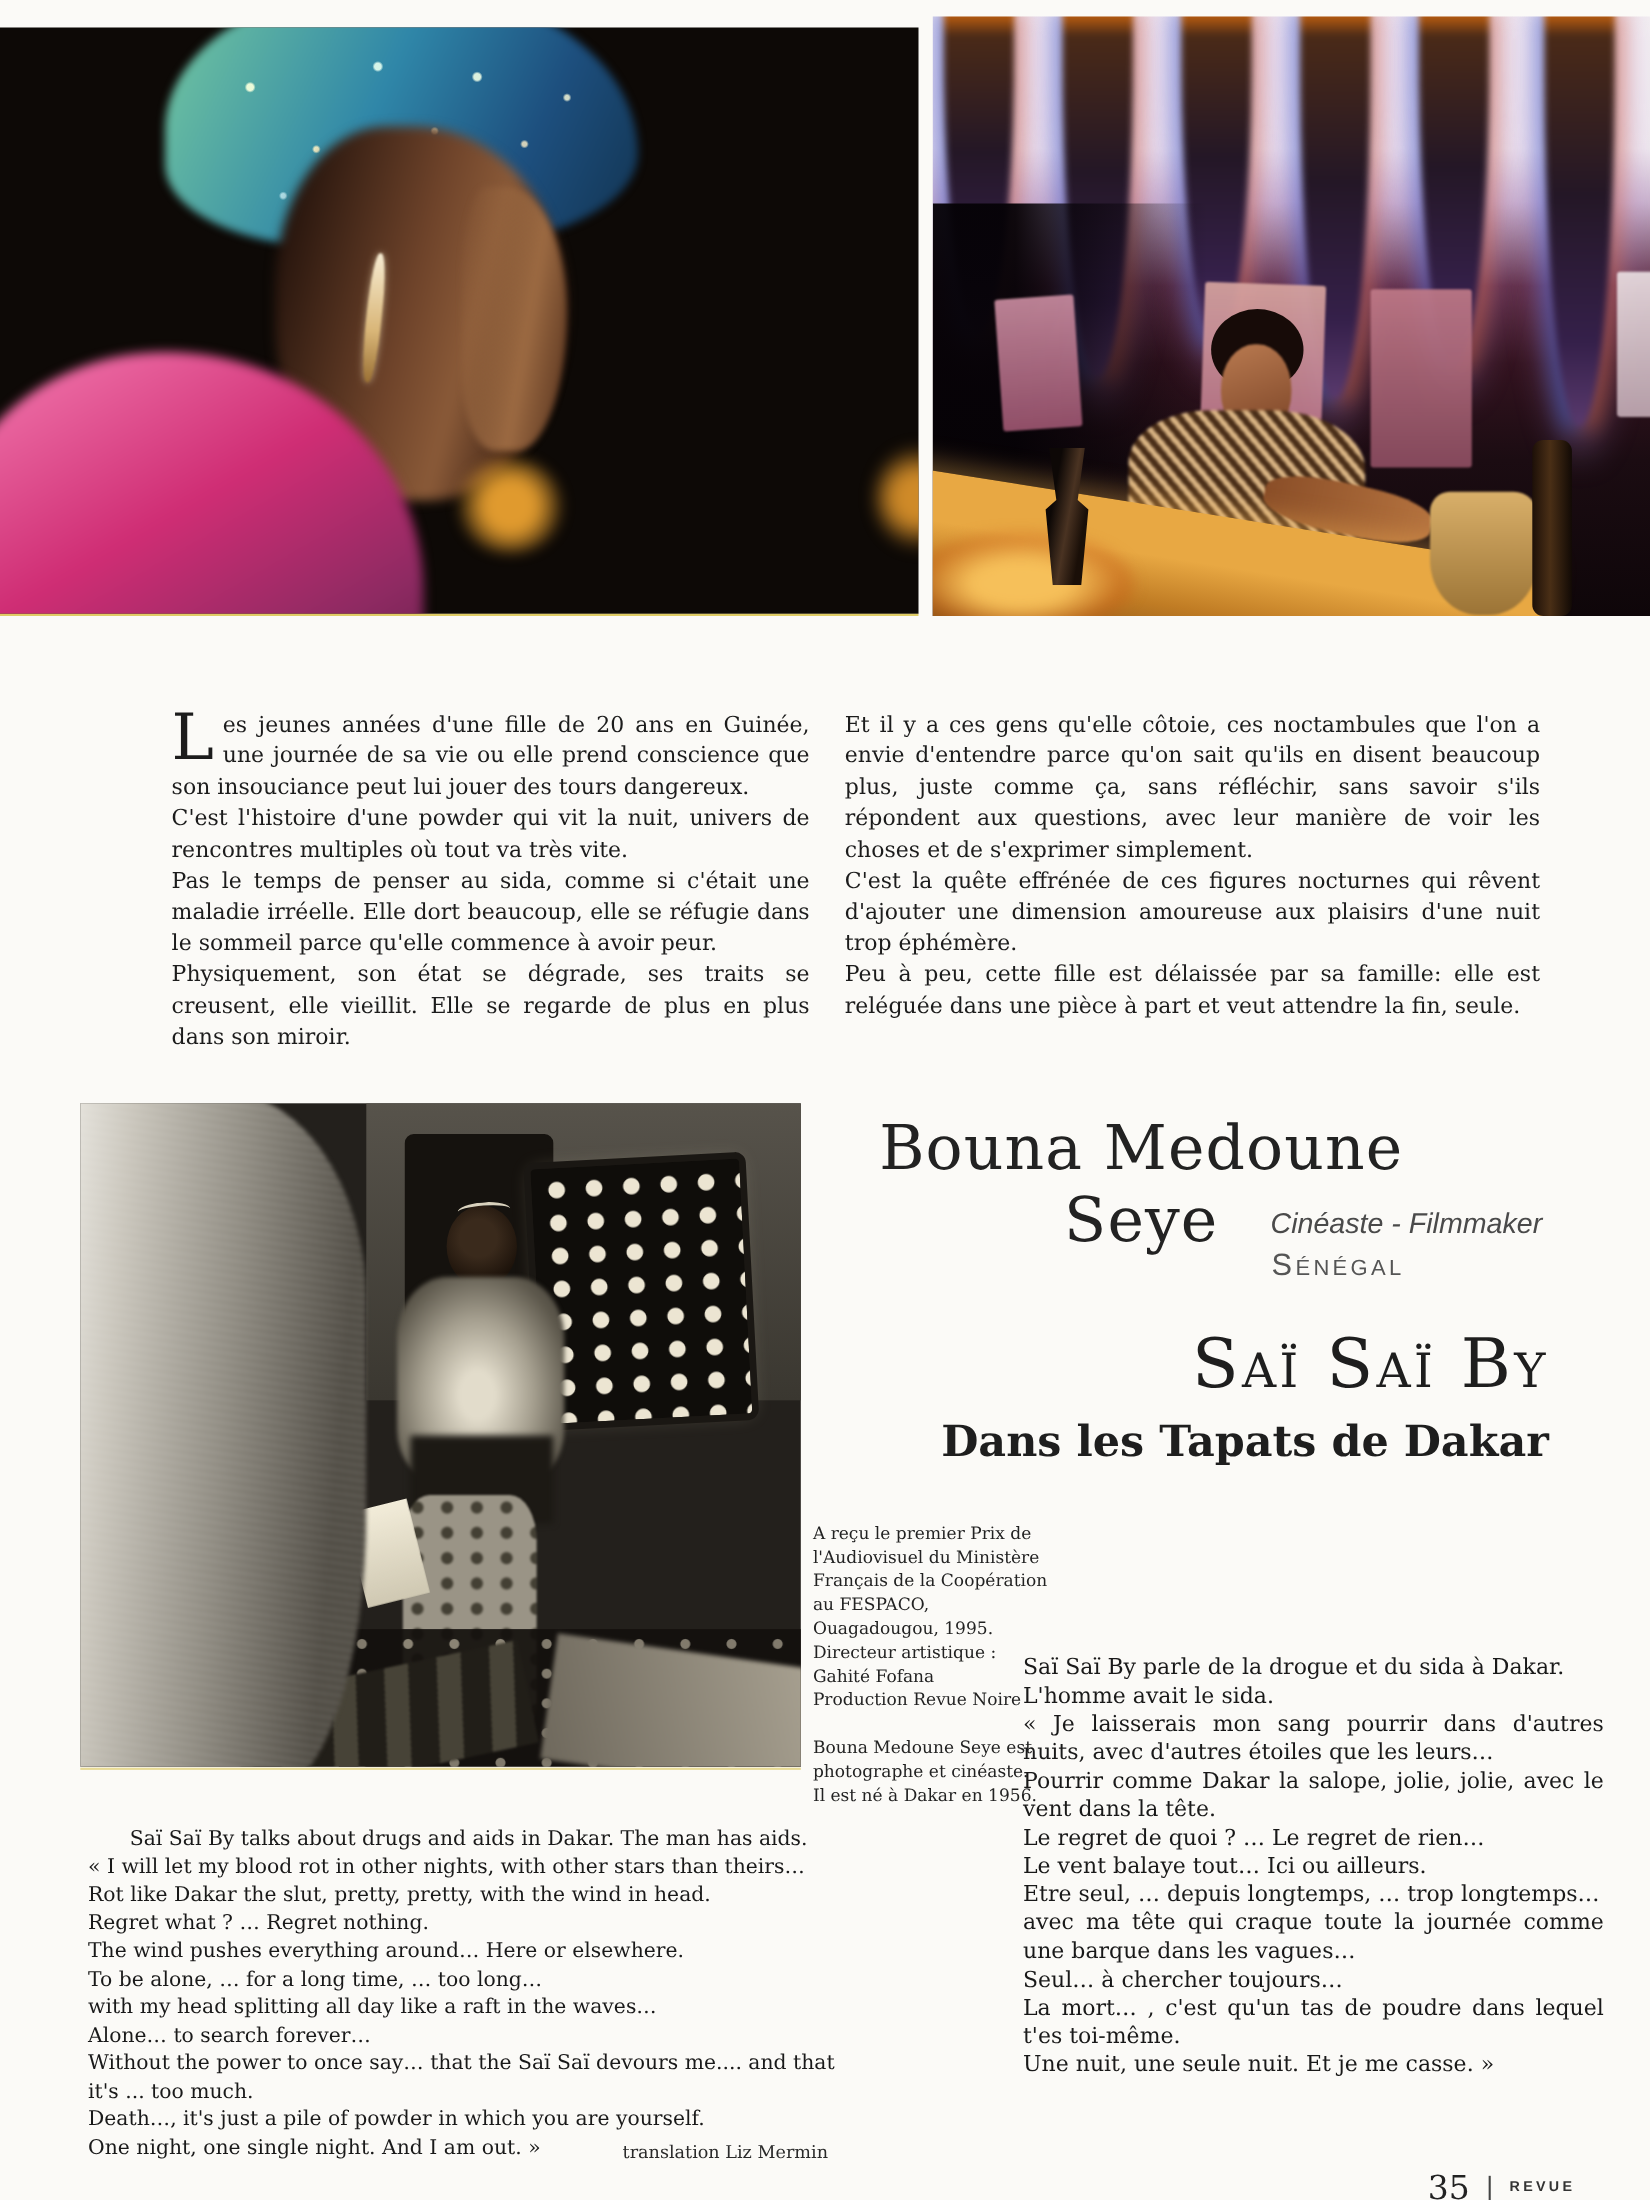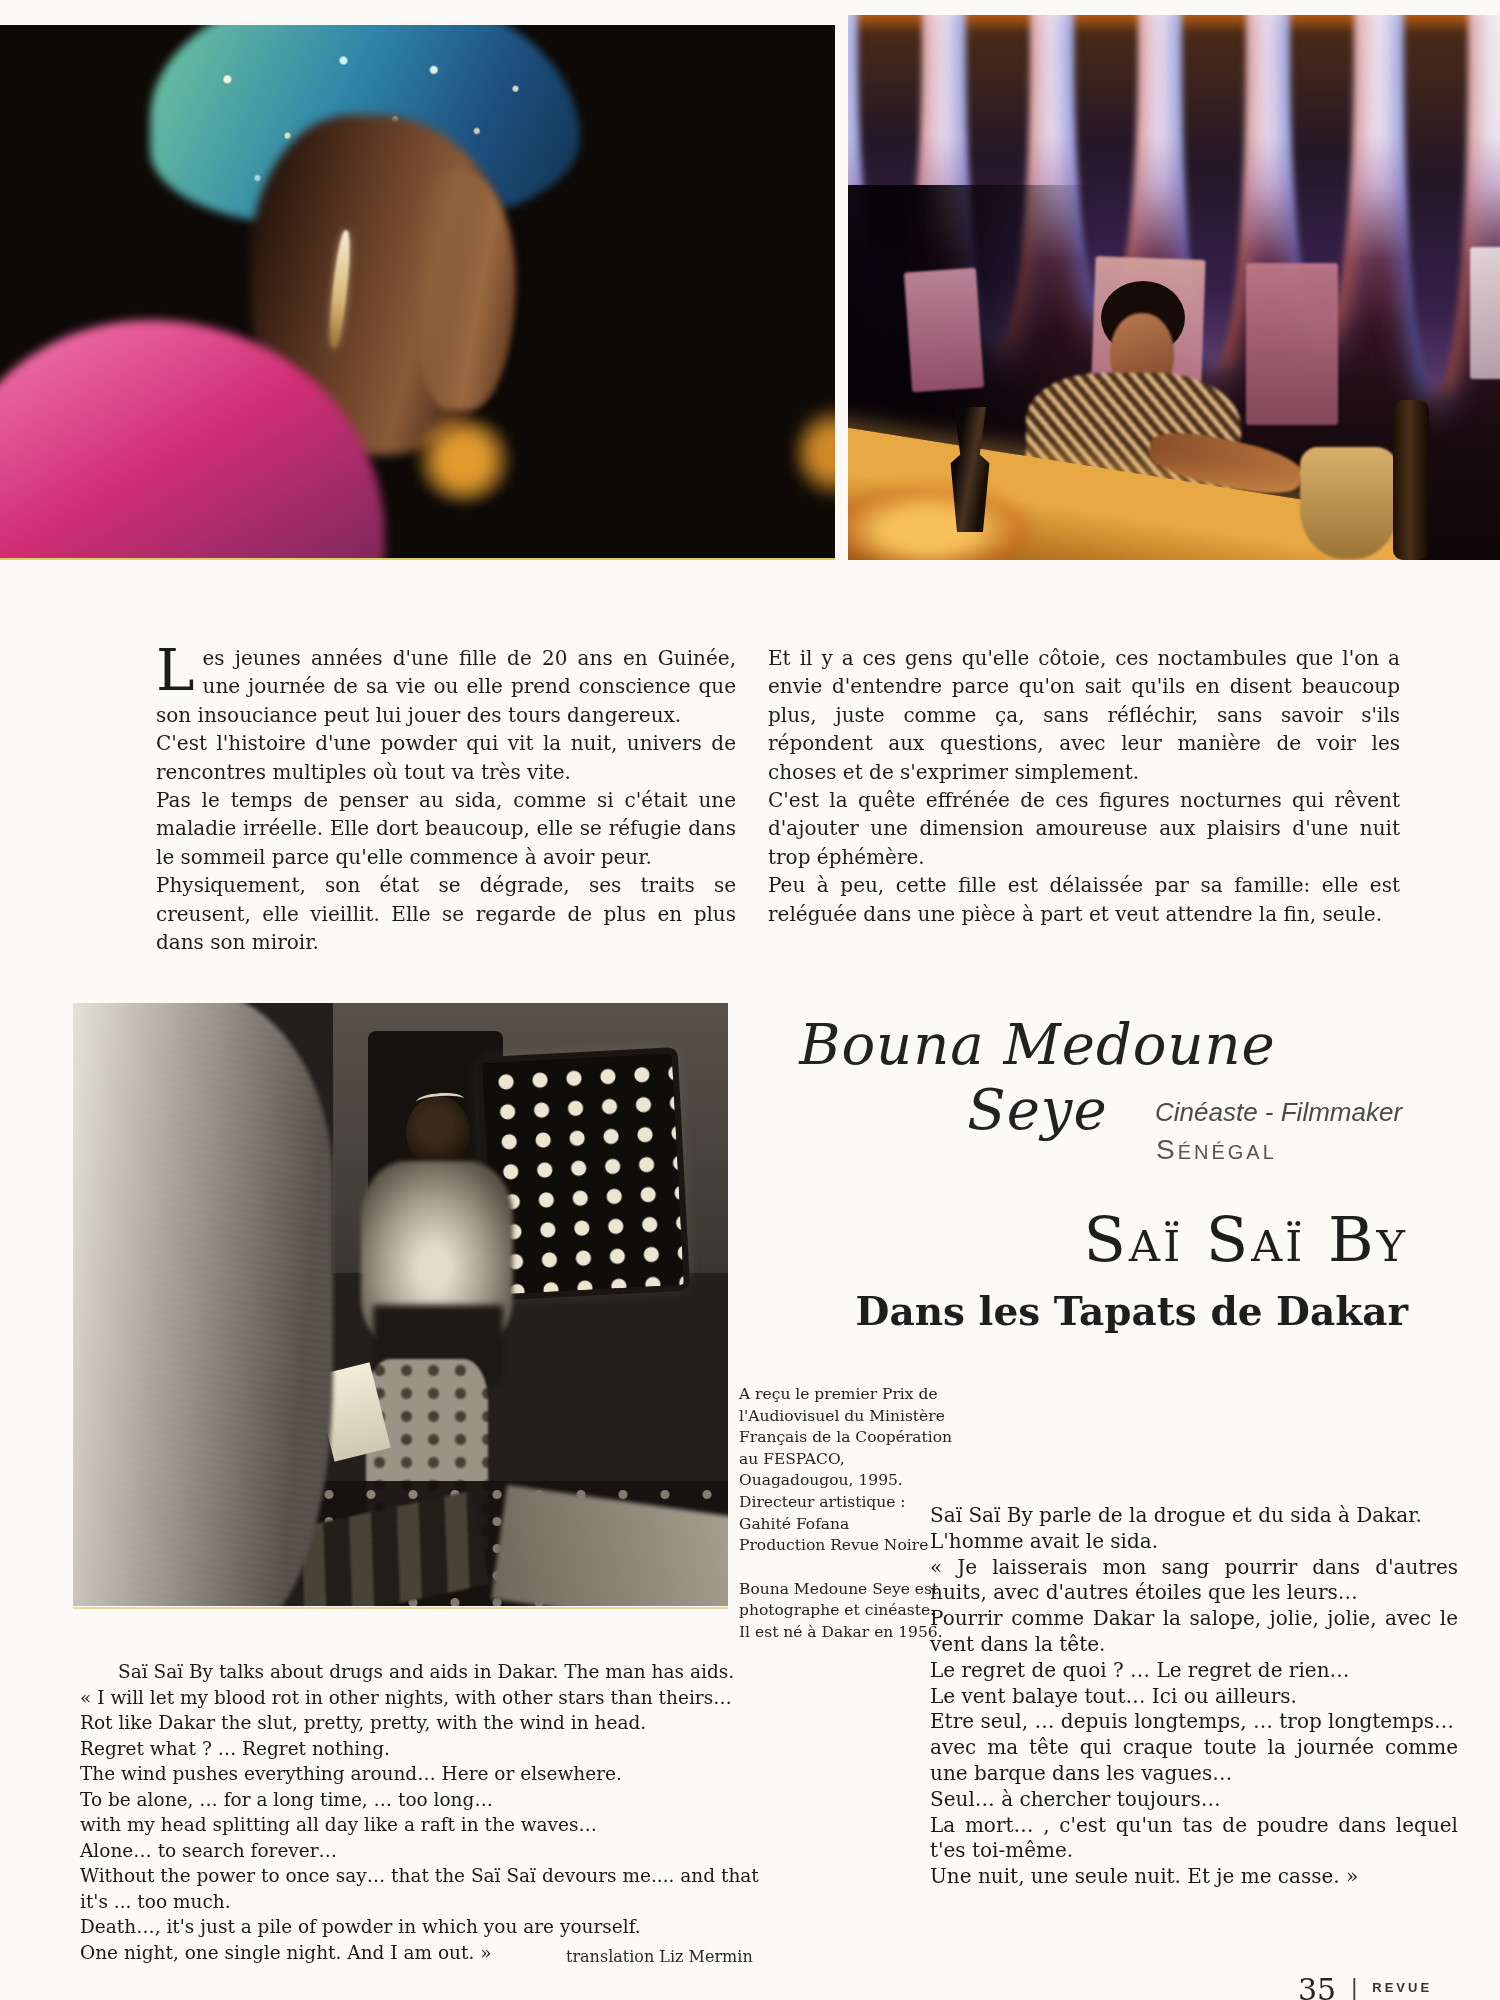--- a/index.html
+++ b/index.html
@@ -108,21 +108,21 @@
     background:linear-gradient(#f2ecd9,#cfc8b2);filter:blur(.5px);}
   .bw-floor{left:235px;top:478px;width:430px;height:135px;background-color:#14110e;
     background-image:radial-gradient(circle,#8a8374 0 4px,transparent 5px);background-size:42px 27px;opacity:.92;}
   .bw-floor-light{left:425px;top:498px;width:240px;height:115px;transform:rotate(8deg);
     background:linear-gradient(70deg,#6e685c,#a9a292);filter:blur(2px);}
   .bw-stairs{left:140px;top:515px;width:270px;height:95px;transform:rotate(-12deg);filter:blur(1px);
     background:repeating-linear-gradient(100deg,#474337 0 22px,#211e18 22px 48px);}
   #gold-edge-bw{left:73px;top:1607px;width:655px;height:2px;background:rgba(214,188,52,.5);}
   
   #artist-name{left:770px;top:1012px;width:535px;text-align:center;
-    font-style:italic;font-size:56px;letter-spacing:1px;color:#222;}
+    font-size:56px;letter-spacing:1px;color:#222;}
   #artist-role{left:1155px;top:1097px;font-family:"Liberation Sans",sans-serif;
     font-style:italic;font-size:26px;color:#4a4a4a;}
   #artist-country{left:1156px;top:1134px;font-family:"Liberation Sans",sans-serif;
     font-size:28px;color:#555;font-variant:small-caps;letter-spacing:3px;}
   #film-title{right:92px;top:1203px;font-size:62px;font-variant:small-caps;
     letter-spacing:3px;color:#1e1e1e;}
   #film-subtitle{right:92px;top:1288px;font-size:39px;font-weight:bold;color:#1e1e1e;}
   
   #credits{left:739px;top:1384px;width:215px;font-size:15.5px;line-height:21.6px;color:#222;}
   #credits .credit-block+.credit-block{margin-top:22px;}

